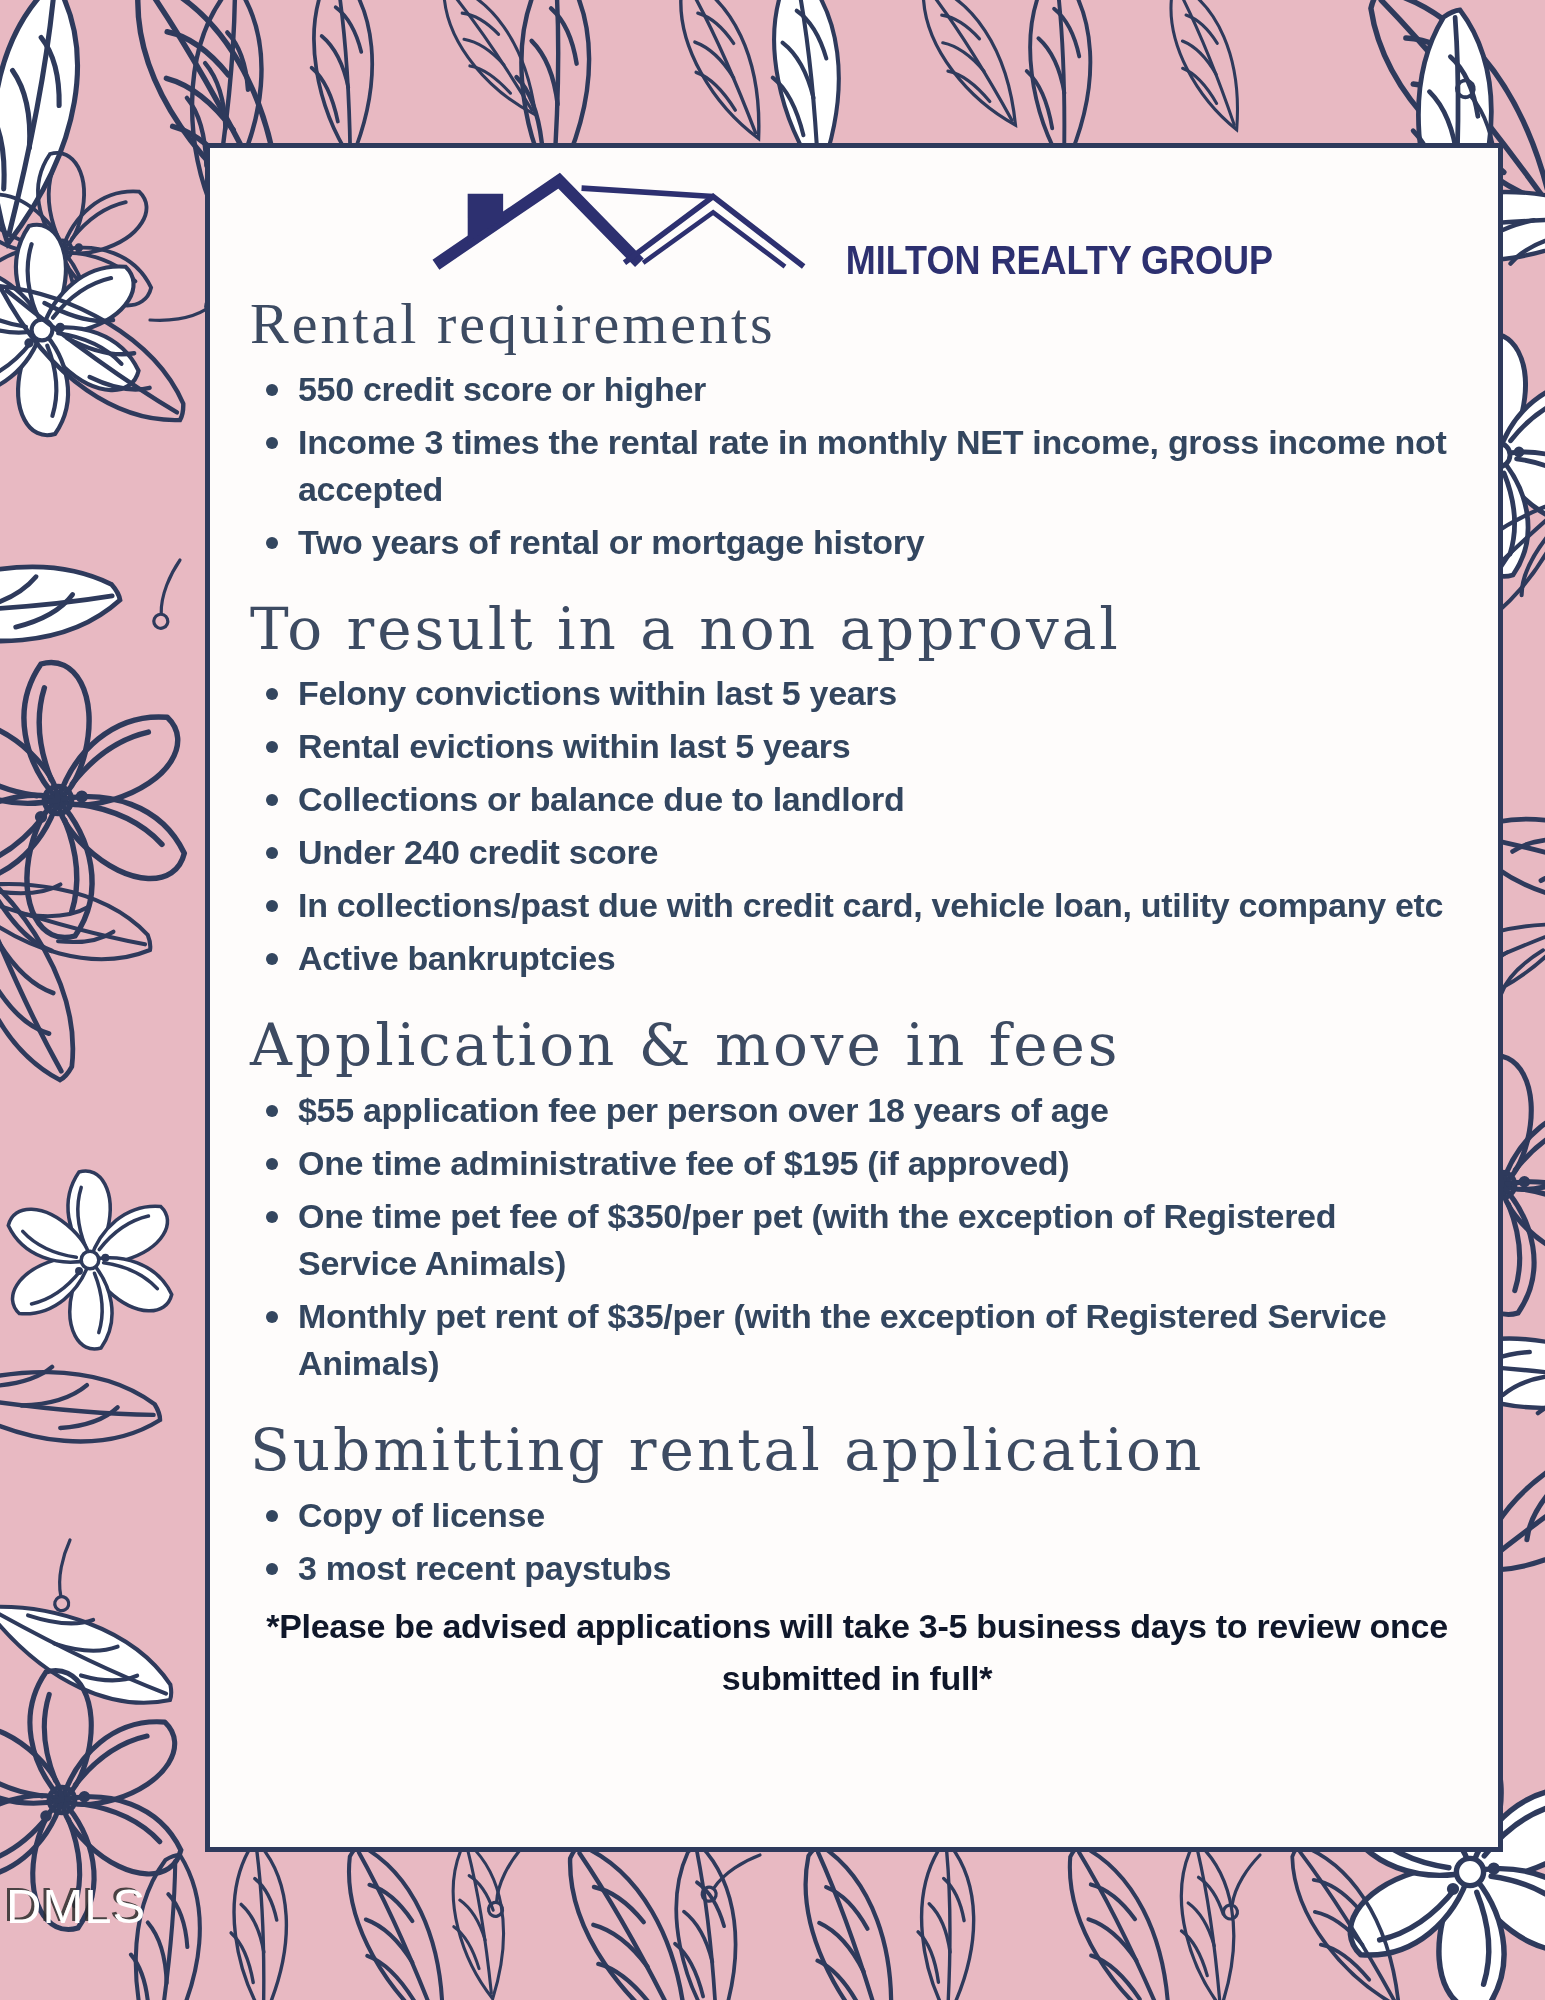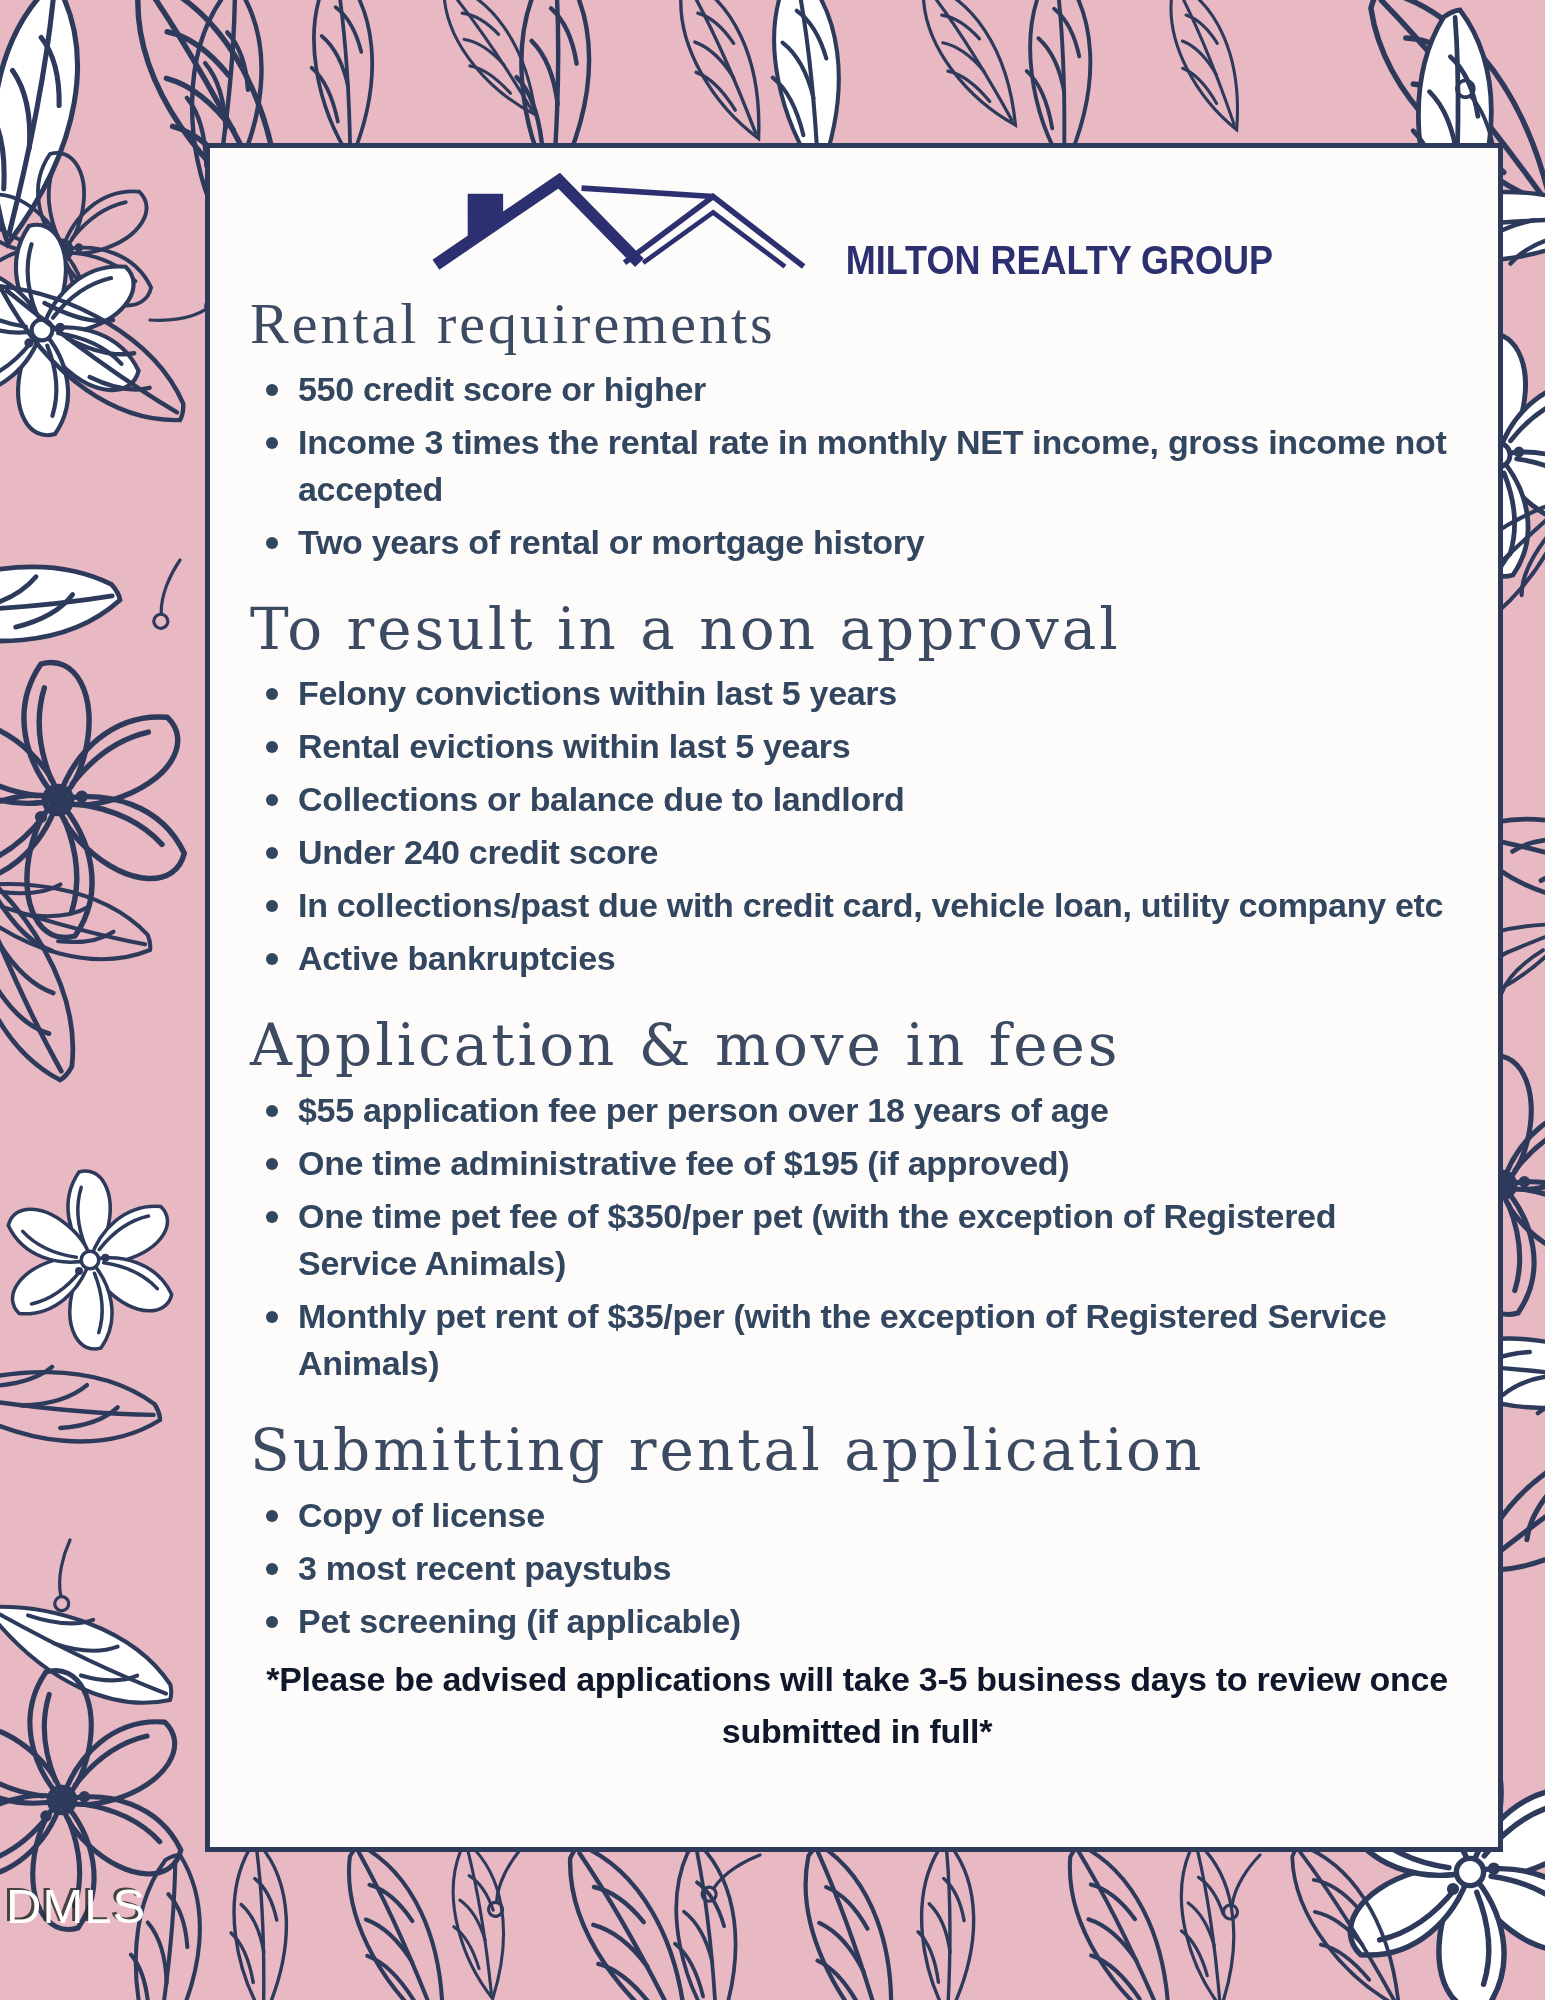--- a/index.html
+++ b/index.html
@@ -199,20 +199,19 @@
           <li class="list-item">One time administrative fee of $195 (if approved)</li>
           <li class="list-item">One time pet fee of $350/per pet (with the exception of Registered Service Animals)</li>
           <li class="list-item">Monthly pet rent of $35/per (with the exception of Registered Service Animals)</li>
         </ul>
       </section>
       <section>
         <h2 class="heading">Submitting rental application</h2>
         <ul class="bullet-list">
           <li class="list-item">Copy of license</li>
           <li class="list-item">3 most recent paystubs</li>
-          <li class="list-item">Pet screening (if applicable)</li>
         </ul>
         <p class="note">*Please be advised applications will take 3-5 business days to review once submitted in full*</p>
       </section>
     </div>
 </div>
 
 <div class="watermark">DMLS</div>
 
 </body></html>

